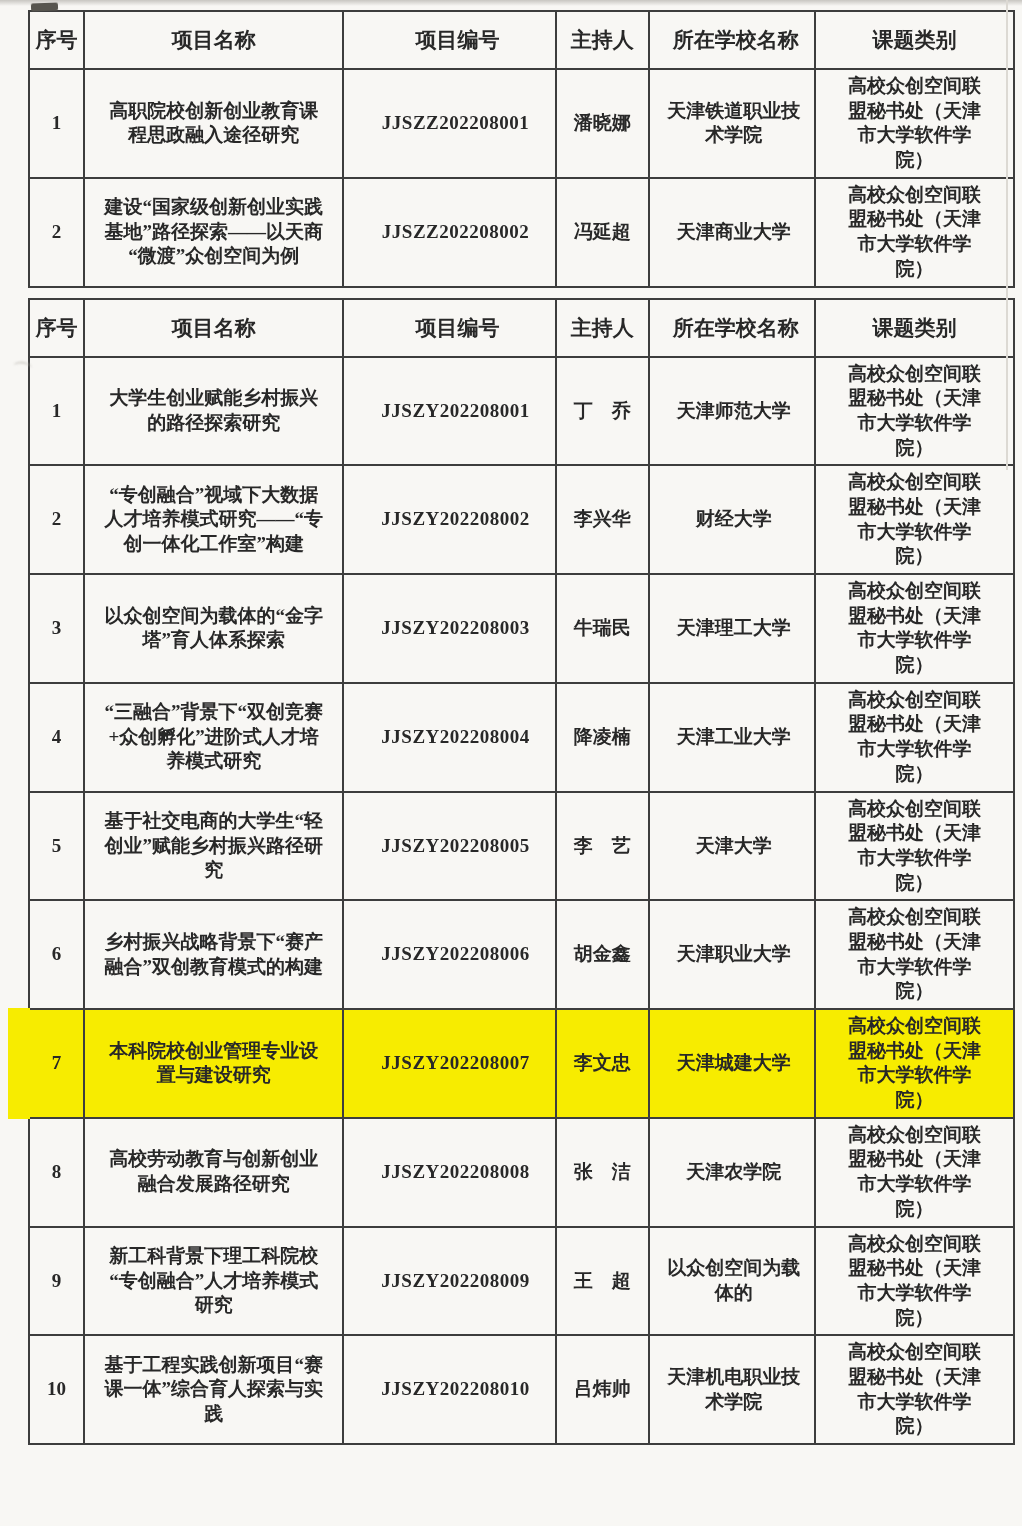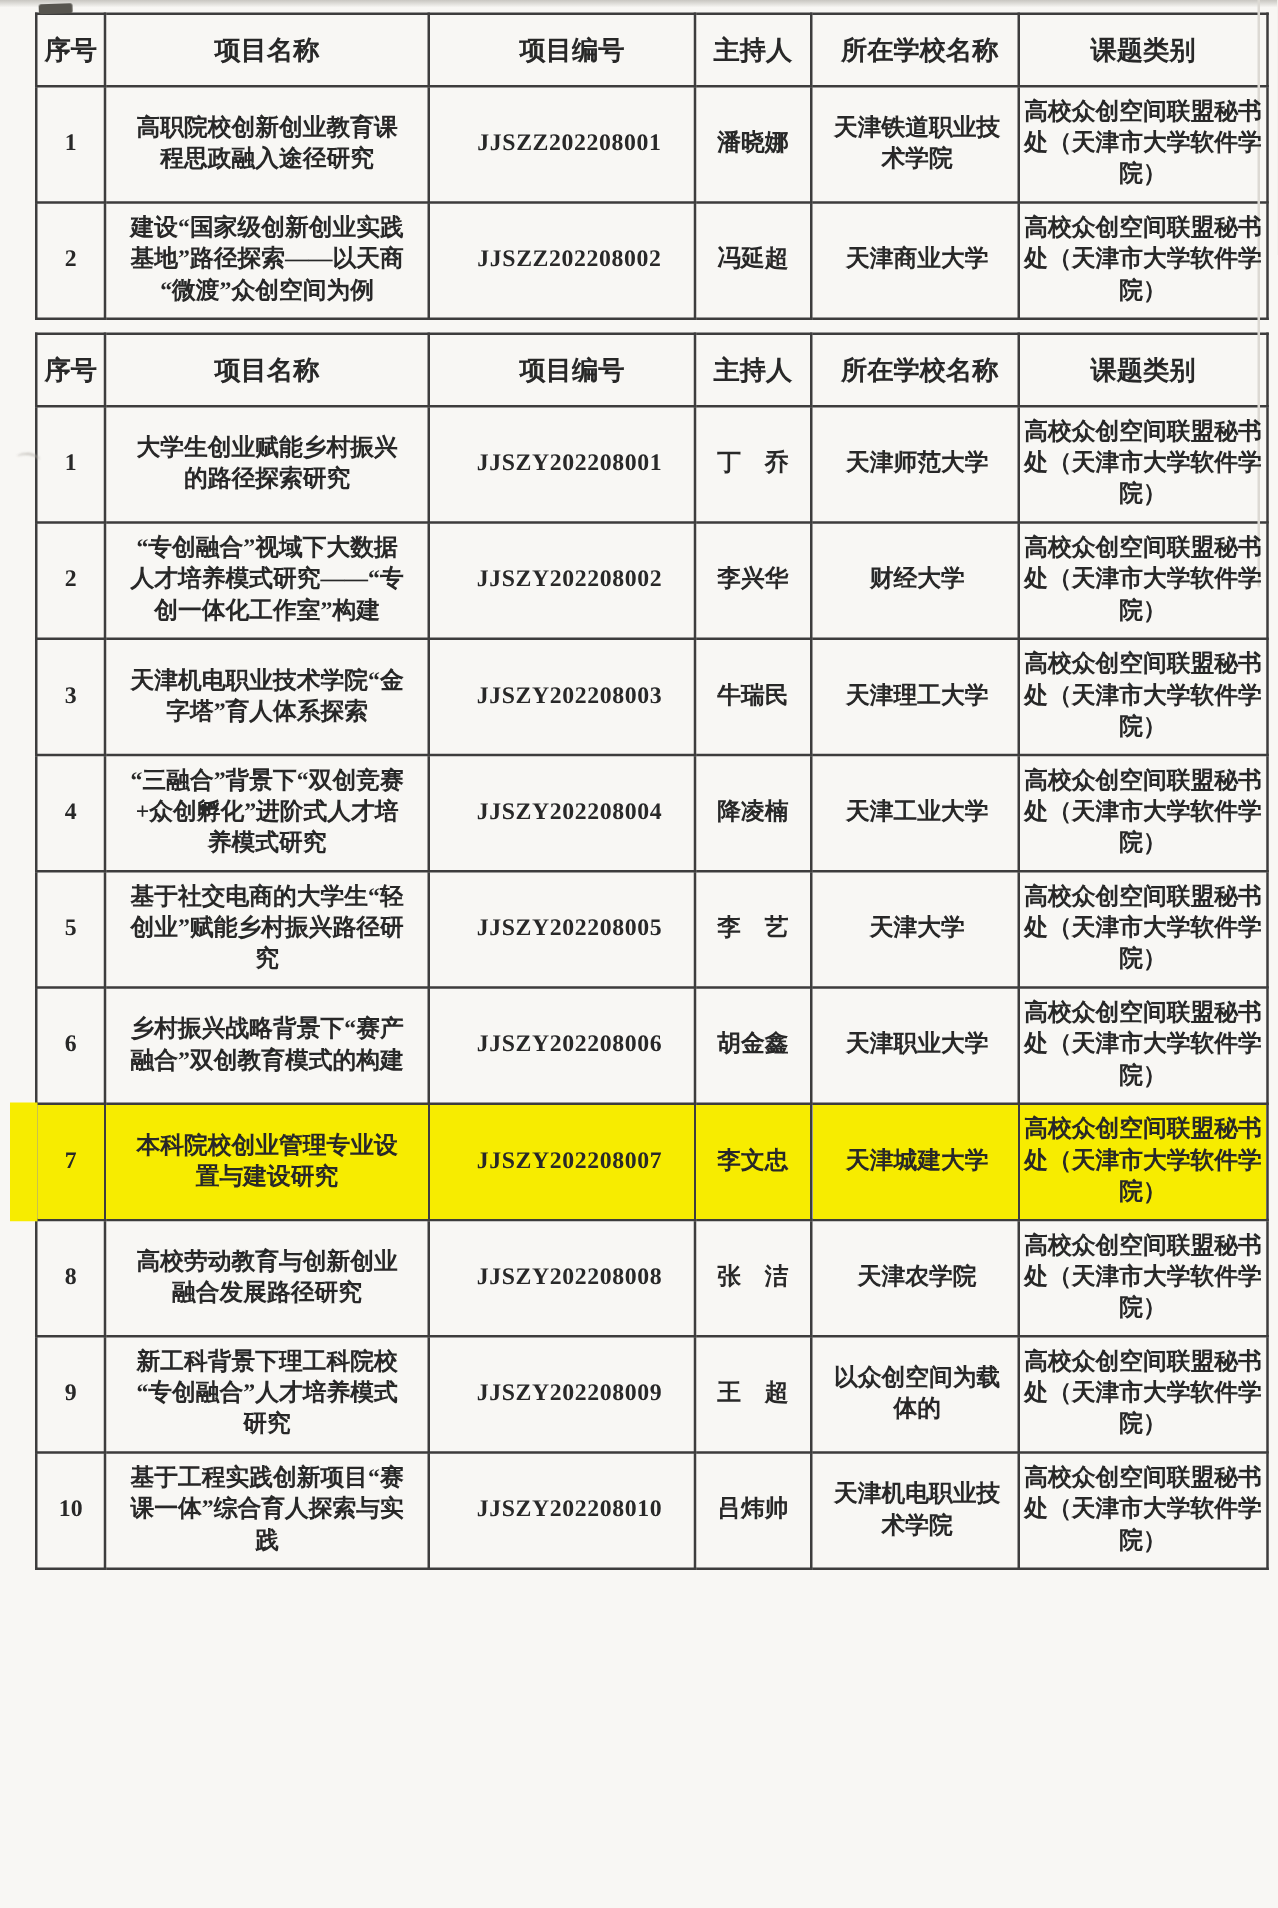--- a/index.html
+++ b/index.html
@@ -71,21 +71,21 @@
   }
   th {
     font-size: 21px; font-weight: 700; height: 58px;
     padding: 2px 4px;
   }
   td {
     font-size: 19px; font-weight: 600; height: 93px;
     line-height: 1.3; padding: 4px 8px;
   }
   td.c1 { padding: 4px 15px; }
-  td.c5 { padding: 4px 1px; }
+  td.c5 { padding: 4px 24px; }
   .c0 { width: 5.6%; }
   .c1 { width: 26.3%; }
   .c2 { width: 21.6%; padding-left: 20px; }
   .c3 { width: 9.4%; }
   .c4 { width: 16.9%; padding-left: 12px; }
   .c5 { width: 20.2%; }
   td.c2 { font-family: "Liberation Serif", "DejaVu Serif", serif; letter-spacing: 0.5px; }
   
   tr.hl td { background: var(--hl); }
   tr.hl td:first-child::before {
@@ -166,21 +166,21 @@
           <tr>
             <td class="c0">2</td>
             <td class="c1">“专创融合”视域下大数据人才培养模式研究——“专创一体化工作室”构建</td>
             <td class="c2">JJSZY202208002</td>
             <td class="c3">李兴华</td>
             <td class="c4">财经大学</td>
             <td class="c5">高校众创空间联盟秘书处（天津市大学软件学院）</td>
           </tr>
           <tr>
             <td class="c0">3</td>
-            <td class="c1">天津机电职业技术学院“金字塔”育人体系探索</td>
+            <td class="c1">以众创空间为载体的“金字塔”育人体系探索</td>
             <td class="c2">JJSZY202208003</td>
             <td class="c3">牛瑞民</td>
             <td class="c4">天津理工大学</td>
             <td class="c5">高校众创空间联盟秘书处（天津市大学软件学院）</td>
           </tr>
           <tr>
             <td class="c0">4</td>
             <td class="c1">“三融合”背景下“双创竞赛+众创孵化”进阶式人才培养模式研究</td>
             <td class="c2">JJSZY202208004</td>
             <td class="c3">降凌楠</td>

